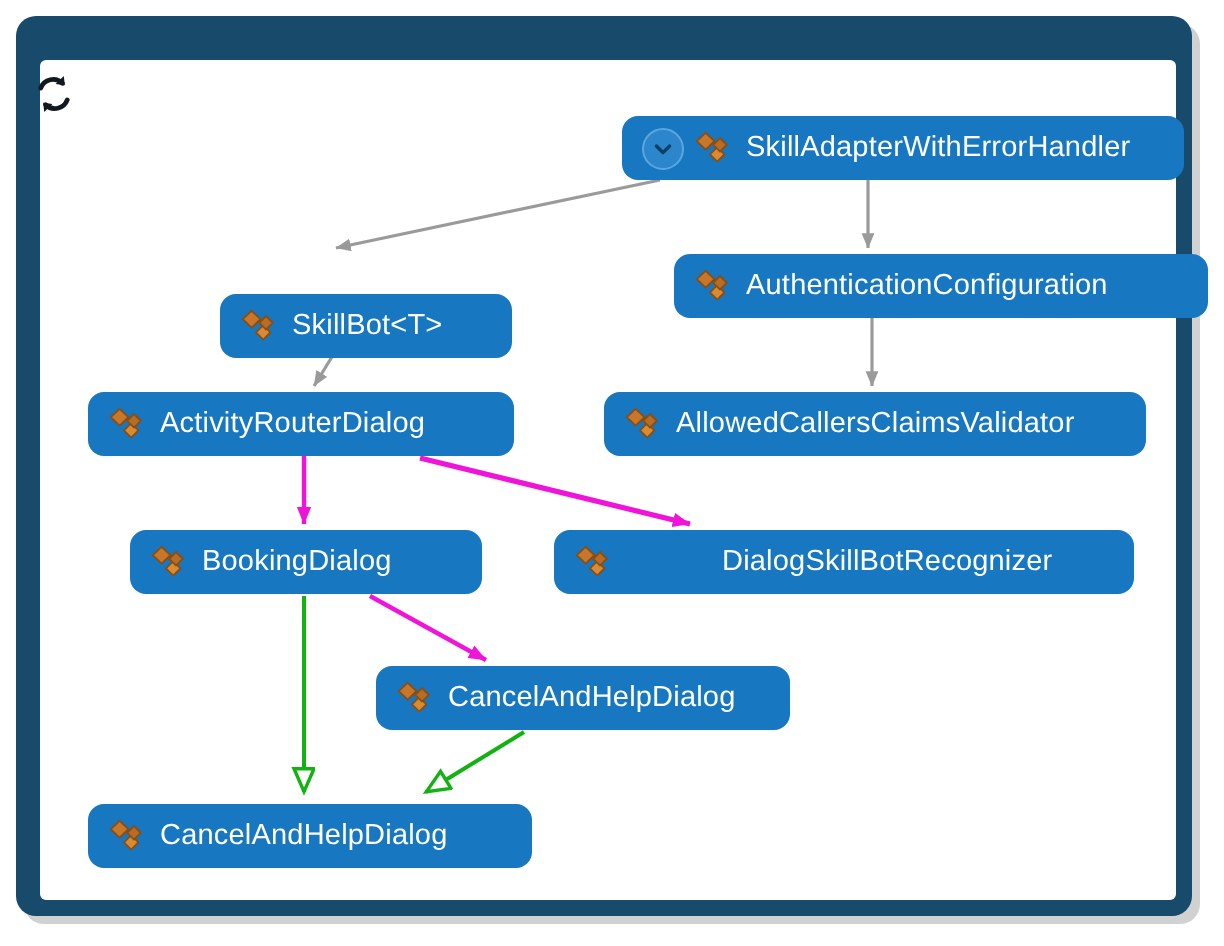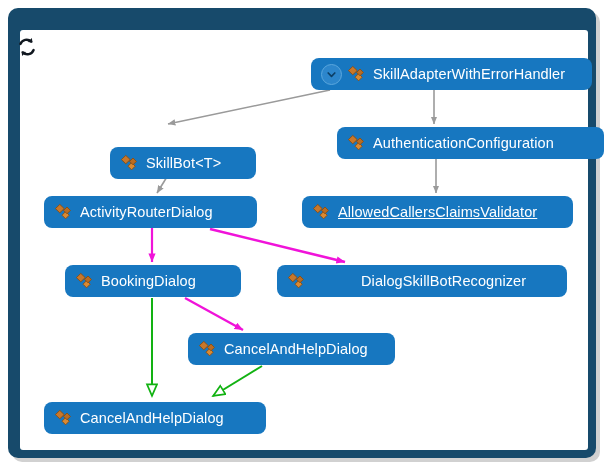--- a/index.html
+++ b/index.html
@@ -199,21 +199,21 @@
     <span class="class-icon">
       <svg width="19" height="19" viewBox="0 0 19 19">
         <path d="M1.4 5.6 L5.8 1.4 L10.2 5.6 L5.8 9.8 Z" fill="#C8772A" stroke="#8A4E12" stroke-width="0.9"></path>
         <path d="M8.0 12.2 L11.6 8.6 L15.2 12.2 L11.6 15.8 Z" fill="#D98A33" stroke="#8A4E12" stroke-width="0.9"></path>
         <path d="M13.0 4.0 L16.4 7.4 L13.0 10.8 L9.6 7.4 Z" fill="#B86C24" stroke="#8A4E12" stroke-width="0.9"></path>
       </svg>
     </span>
     <span class="label">ActivityRouterDialog</span>
   </div>
 
-  <div class="node" style="left:302px; top:196px; width:271px;text-decoration:underline;">
+  <div class="node" style="left:302px; top:196px; width:271px;">
     <span class="class-icon">
       <svg width="19" height="19" viewBox="0 0 19 19">
         <path d="M1.4 5.6 L5.8 1.4 L10.2 5.6 L5.8 9.8 Z" fill="#C8772A" stroke="#8A4E12" stroke-width="0.9"></path>
         <path d="M8.0 12.2 L11.6 8.6 L15.2 12.2 L11.6 15.8 Z" fill="#D98A33" stroke="#8A4E12" stroke-width="0.9"></path>
         <path d="M13.0 4.0 L16.4 7.4 L13.0 10.8 L9.6 7.4 Z" fill="#B86C24" stroke="#8A4E12" stroke-width="0.9"></path>
       </svg>
     </span>
     <span class="label">AllowedCallersClaimsValidator</span>
   </div>
 

